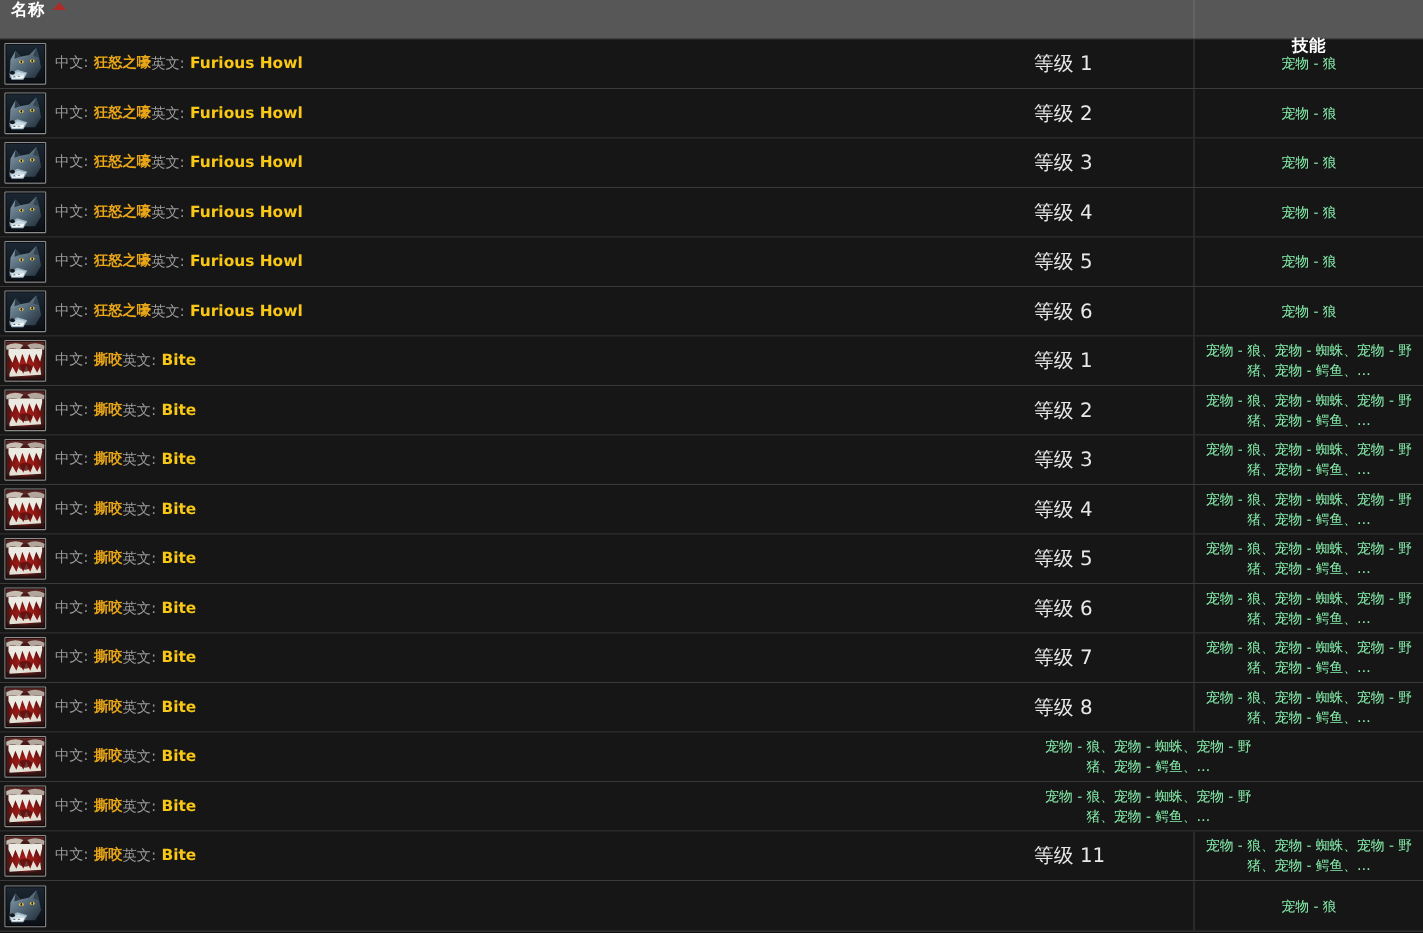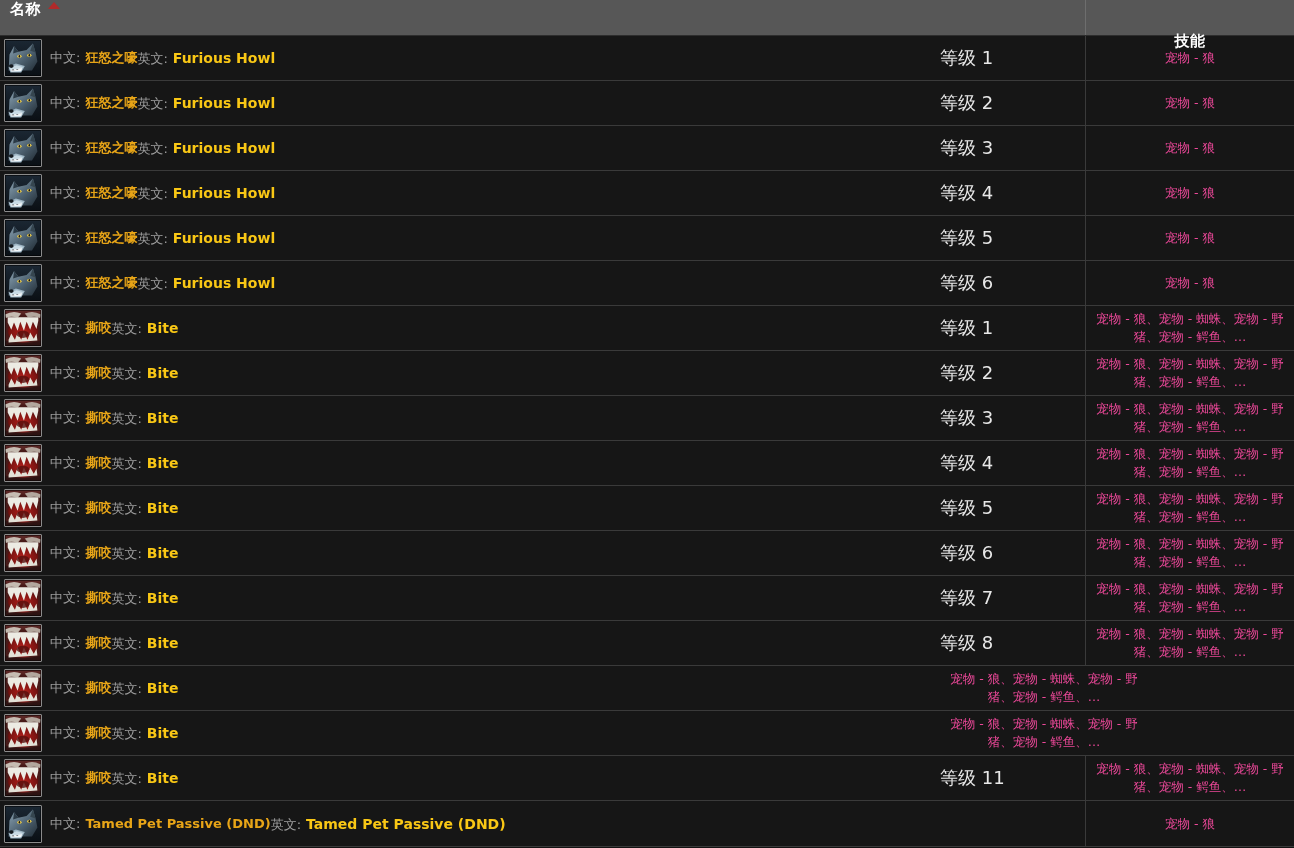--- a/index.html
+++ b/index.html
@@ -84,21 +84,21 @@
     font-size: 18px;
     white-space: nowrap;
   }
   .cell-skill {
     width: 208px;
     display: flex;
     align-items: center;
     justify-content: center;
     text-align: center;
     padding: 0 6px;
-    color: #ec4899;
+    color: #86efac;
     font-size: 12.5px;
     line-height: 18px;
     word-break: break-all;
   }
 
   
   .icon {
     width: 38px; height: 38px;
     border: 1px solid #8b8b8b;
     flex: 0 0 38px;
@@ -838,24 +838,20 @@
   <path d="M7 33.6 L9 32.6 L10.5 33.6 Z" fill="#3a3f44"></path>
   <path d="M12 33.4 L13.6 32.5 L15 33.4 Z" fill="#3a3f44"></path>
   <ellipse cx="16" cy="18" rx="2.4" ry="1.7" fill="#f2d14a"></ellipse>
   <ellipse cx="27" cy="17" rx="2.4" ry="1.7" fill="#f2d14a"></ellipse>
   <ellipse cx="16" cy="18" rx="0.9" ry="1.4" fill="#171717"></ellipse>
   <ellipse cx="27" cy="17" rx="0.9" ry="1.4" fill="#171717"></ellipse>
   <ellipse cx="7" cy="29" rx="2.6" ry="2" fill="#14191e"></ellipse>
   <path d="M0 0 L40 0 L40 40 L0 40 Z" fill="none" stroke="#000" stroke-width="2" opacity="0.55"></path>
 </svg>
 </div>
-          <div class="names">
-            <div class="nline"><span class="nlabel">中文:</span><span class="nzh">Tamed Pet Passive (DND)</span></div>
-            <div class="nline"><span class="nlabel">英文:</span><span class="nen">Tamed Pet Passive (DND)</span></div>
-          </div>
         </div>
         <div class="cell-rank">
           <span></span>
         </div>
         <div class="cell-skill">
           <span>宠物 - 狼</span>
         </div>
       </div>
     </div>
 </div>

